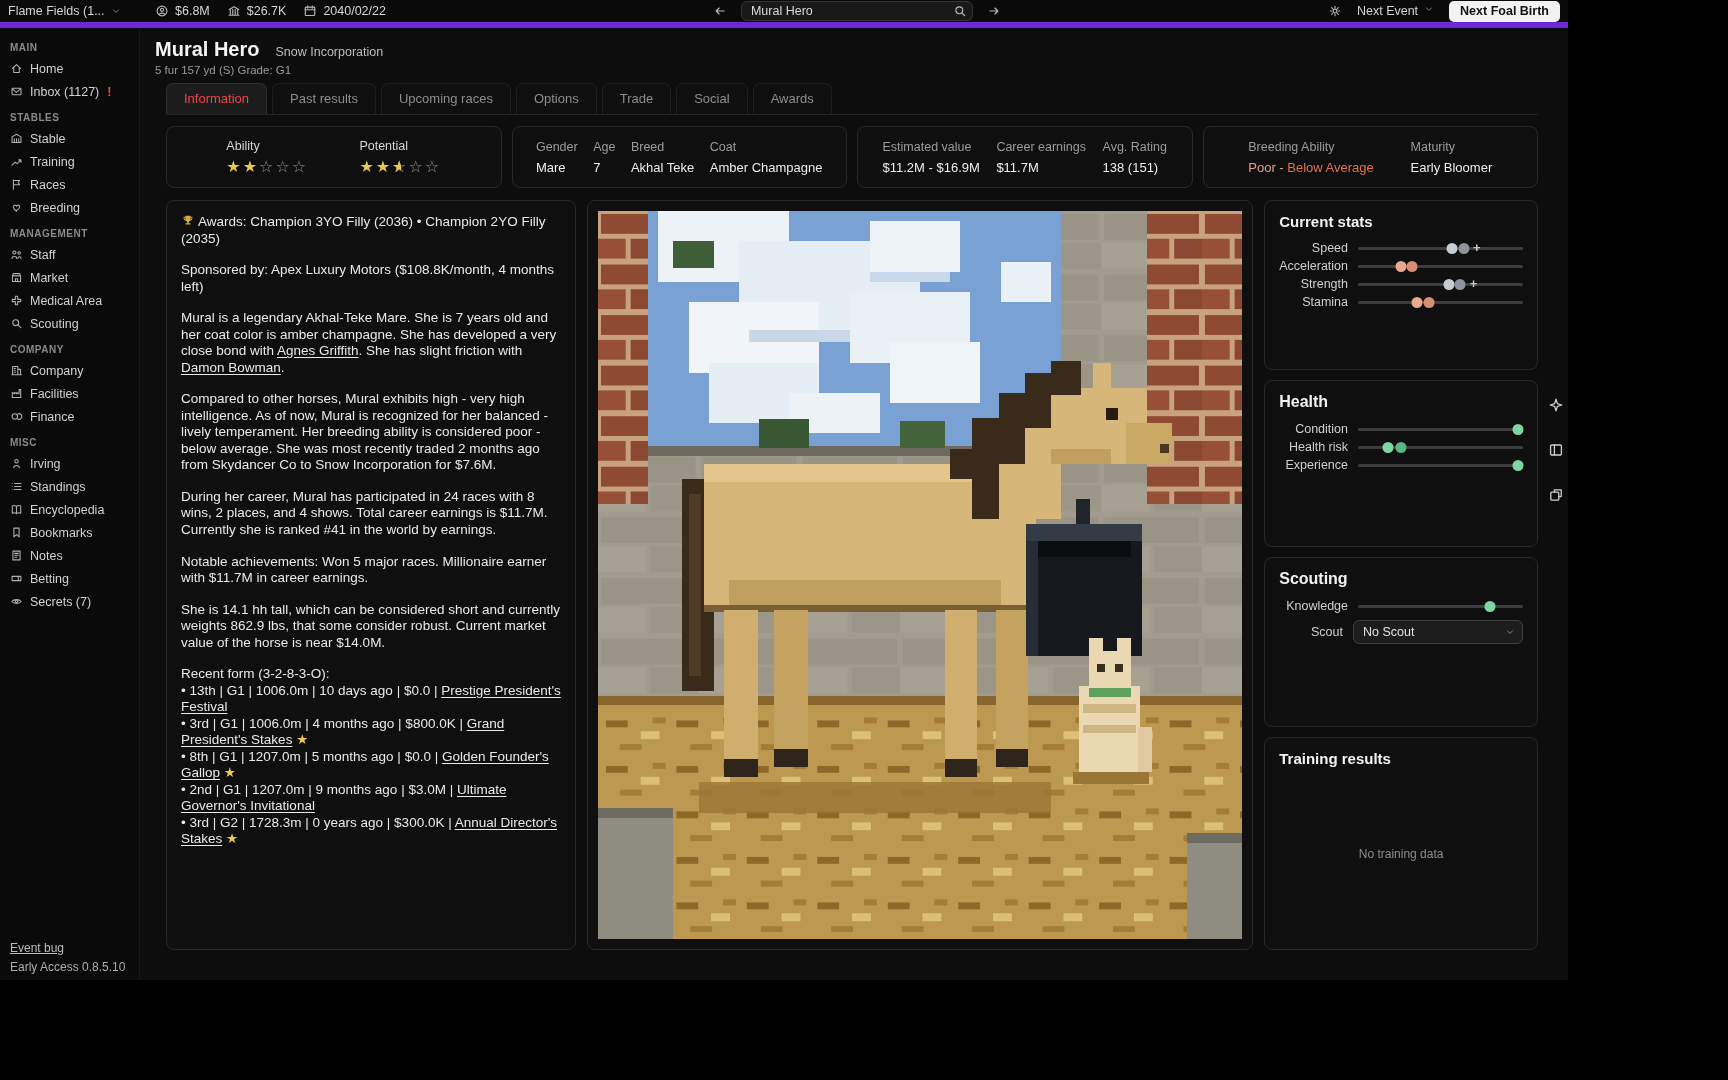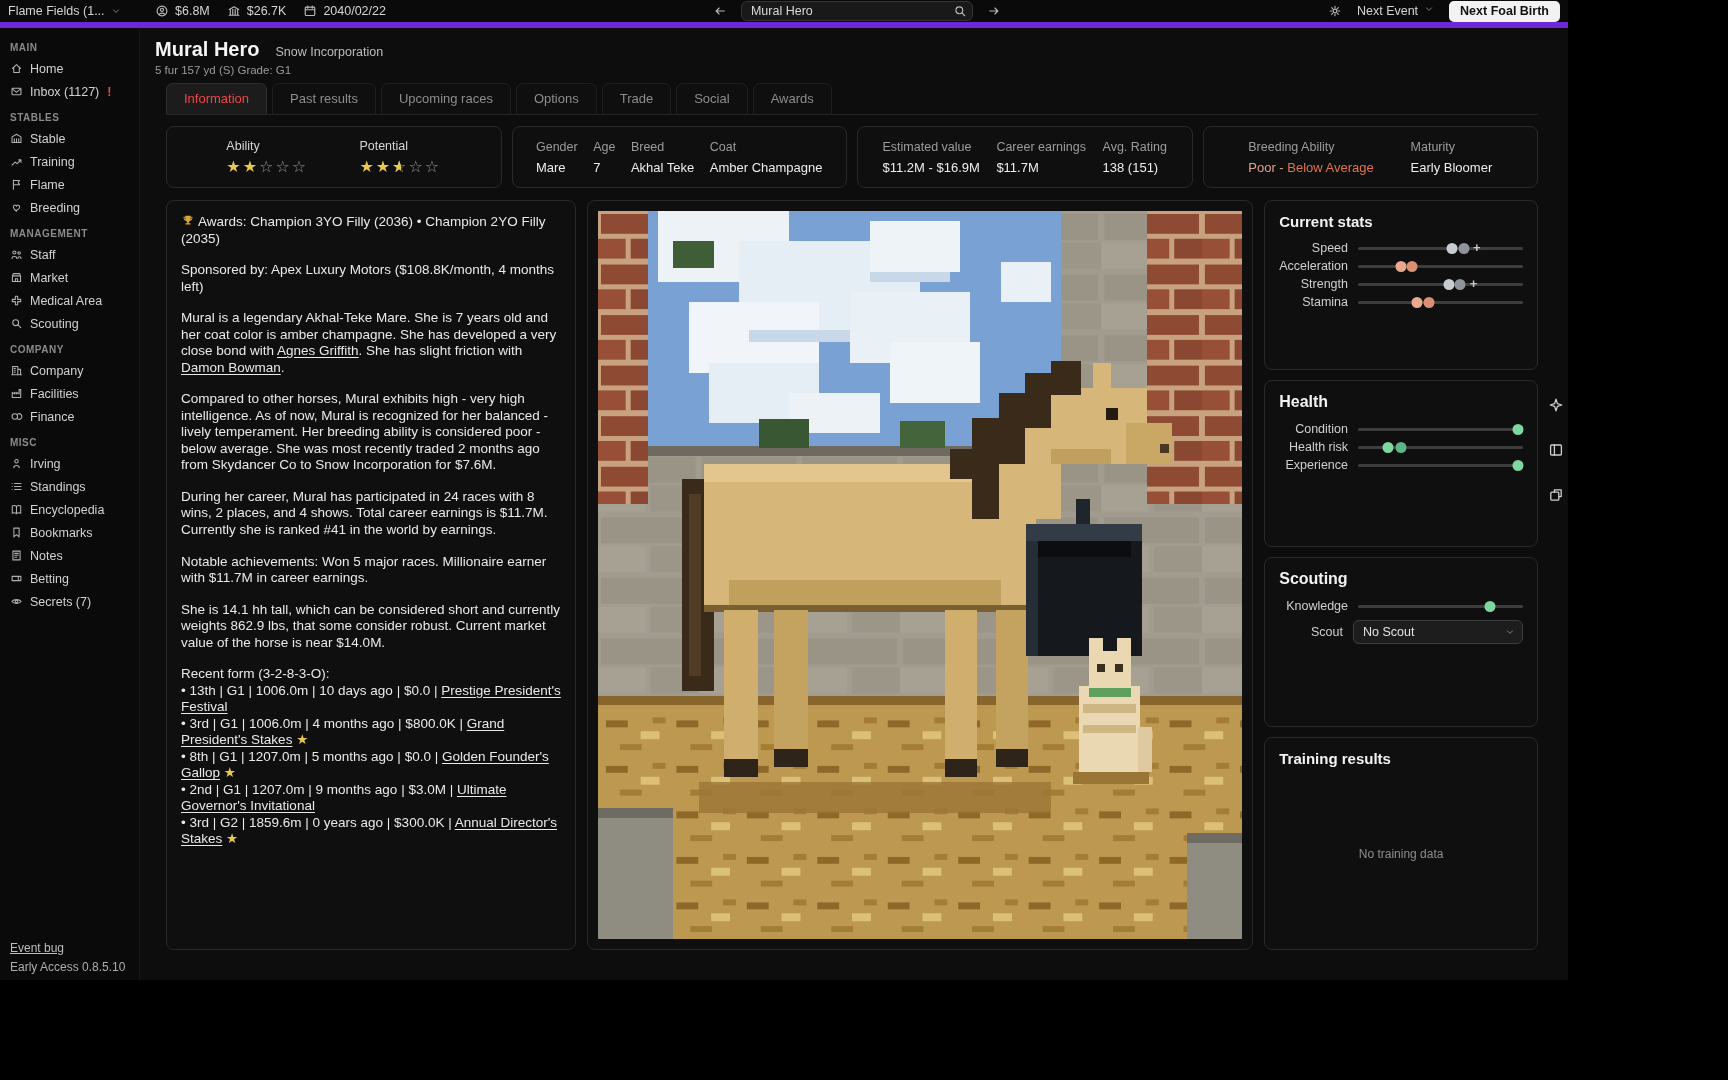--- a/index.html
+++ b/index.html
@@ -217,21 +217,21 @@
       <div class="side-item">
         <svg class="ic" viewBox="0 0 16 16">
             <path d="M2.5 12.5 6.3 8.7l2.5 2L13.5 6M13.5 6h-2.8M13.5 6v2.8"></path>
           </svg>
         <span>Training</span>
       </div>
       <div class="side-item">
         <svg class="ic" viewBox="0 0 16 16">
             <path d="M4.2 13.8V2.5M4.2 3h7.6L10 5.6l1.8 2.6H4.2"></path>
           </svg>
-        <span>Flame</span>
+        <span>Races</span>
       </div>
       <div class="side-item">
         <svg class="ic" viewBox="0 0 16 16">
             <path d="M8 12.6C3.2 9.4 3.4 5.9 5.5 5.2 6.9 4.7 8 5.9 8 6.4c0-.5 1.1-1.7 2.5-1.2 2.1.7 2.3 4.2-2.5 6.2Z"></path>
           </svg>
         <span>Breeding</span>
       </div>
     </div>
     <div class="side-section">
       <div class="side-title">MANAGEMENT</div>
@@ -428,21 +428,21 @@
         <p>Compared to other horses, Mural exhibits high - very high intelligence. As of now, Mural is recognized for her balanced - lively temperament. Her breeding ability is considered poor - below average. She was most recently traded 2 months ago from Skydancer Co to Snow Incorporation for $7.6M.</p>
         <p>During her career, Mural has participated in 24 races with 8 wins, 2 places, and 4 shows. Total career earnings is $11.7M. Currently she is ranked #41 in the world by earnings.</p>
         <p>Notable achievements: Won 5 major races. Millionaire earner with $11.7M in career earnings.</p>
         <p>She is 14.1 hh tall, which can be considered short and currently weights 862.9 lbs, that some consider robust. Current market value of the horse is near $14.0M.</p>
         <div>
           <div>Recent form (3-2-8-3-O):</div>
           <div class="form-entry"><span>• 13th | G1 | 1006.0m | 10 days ago | $0.0 | </span><span class="link">Prestige President's Festival</span> <span class="race-star"></span></div>
           <div class="form-entry"><span>• 3rd | G1 | 1006.0m | 4 months ago | $800.0K | </span><span class="link">Grand President's Stakes</span> <span class="race-star">★</span></div>
           <div class="form-entry"><span>• 8th | G1 | 1207.0m | 5 months ago | $0.0 | </span><span class="link">Golden Founder's Gallop</span> <span class="race-star">★</span></div>
           <div class="form-entry"><span>• 2nd | G1 | 1207.0m | 9 months ago | $3.0M | </span><span class="link">Ultimate Governor's Invitational</span> <span class="race-star"></span></div>
-          <div class="form-entry"><span>• 3rd | G2 | 1859.6m | 0 years ago | $300.0K | </span><span class="link">Annual Director's Stakes</span> <span class="race-star">★</span></div>
+          <div class="form-entry"><span>• 3rd | G2 | 1728.3m | 0 years ago | $300.0K | </span><span class="link">Annual Director's Stakes</span> <span class="race-star">★</span></div>
         </div>
       </div>
 
       <div class="panel horse-panel">
         <svg viewBox="0 0 64 72" preserveAspectRatio="none" shape-rendering="crispEdges">
           <defs>
             <pattern id="stonep" width="10" height="6" patternUnits="userSpaceOnUse">
               <rect width="10" height="6" fill="#a19c8f"></rect>
               <rect x="0.25" y="0.25" width="9.5" height="2.6" fill="#999485"></rect>
               <rect x="-4.75" y="3.15" width="9.5" height="2.6" fill="#a6a193"></rect>

